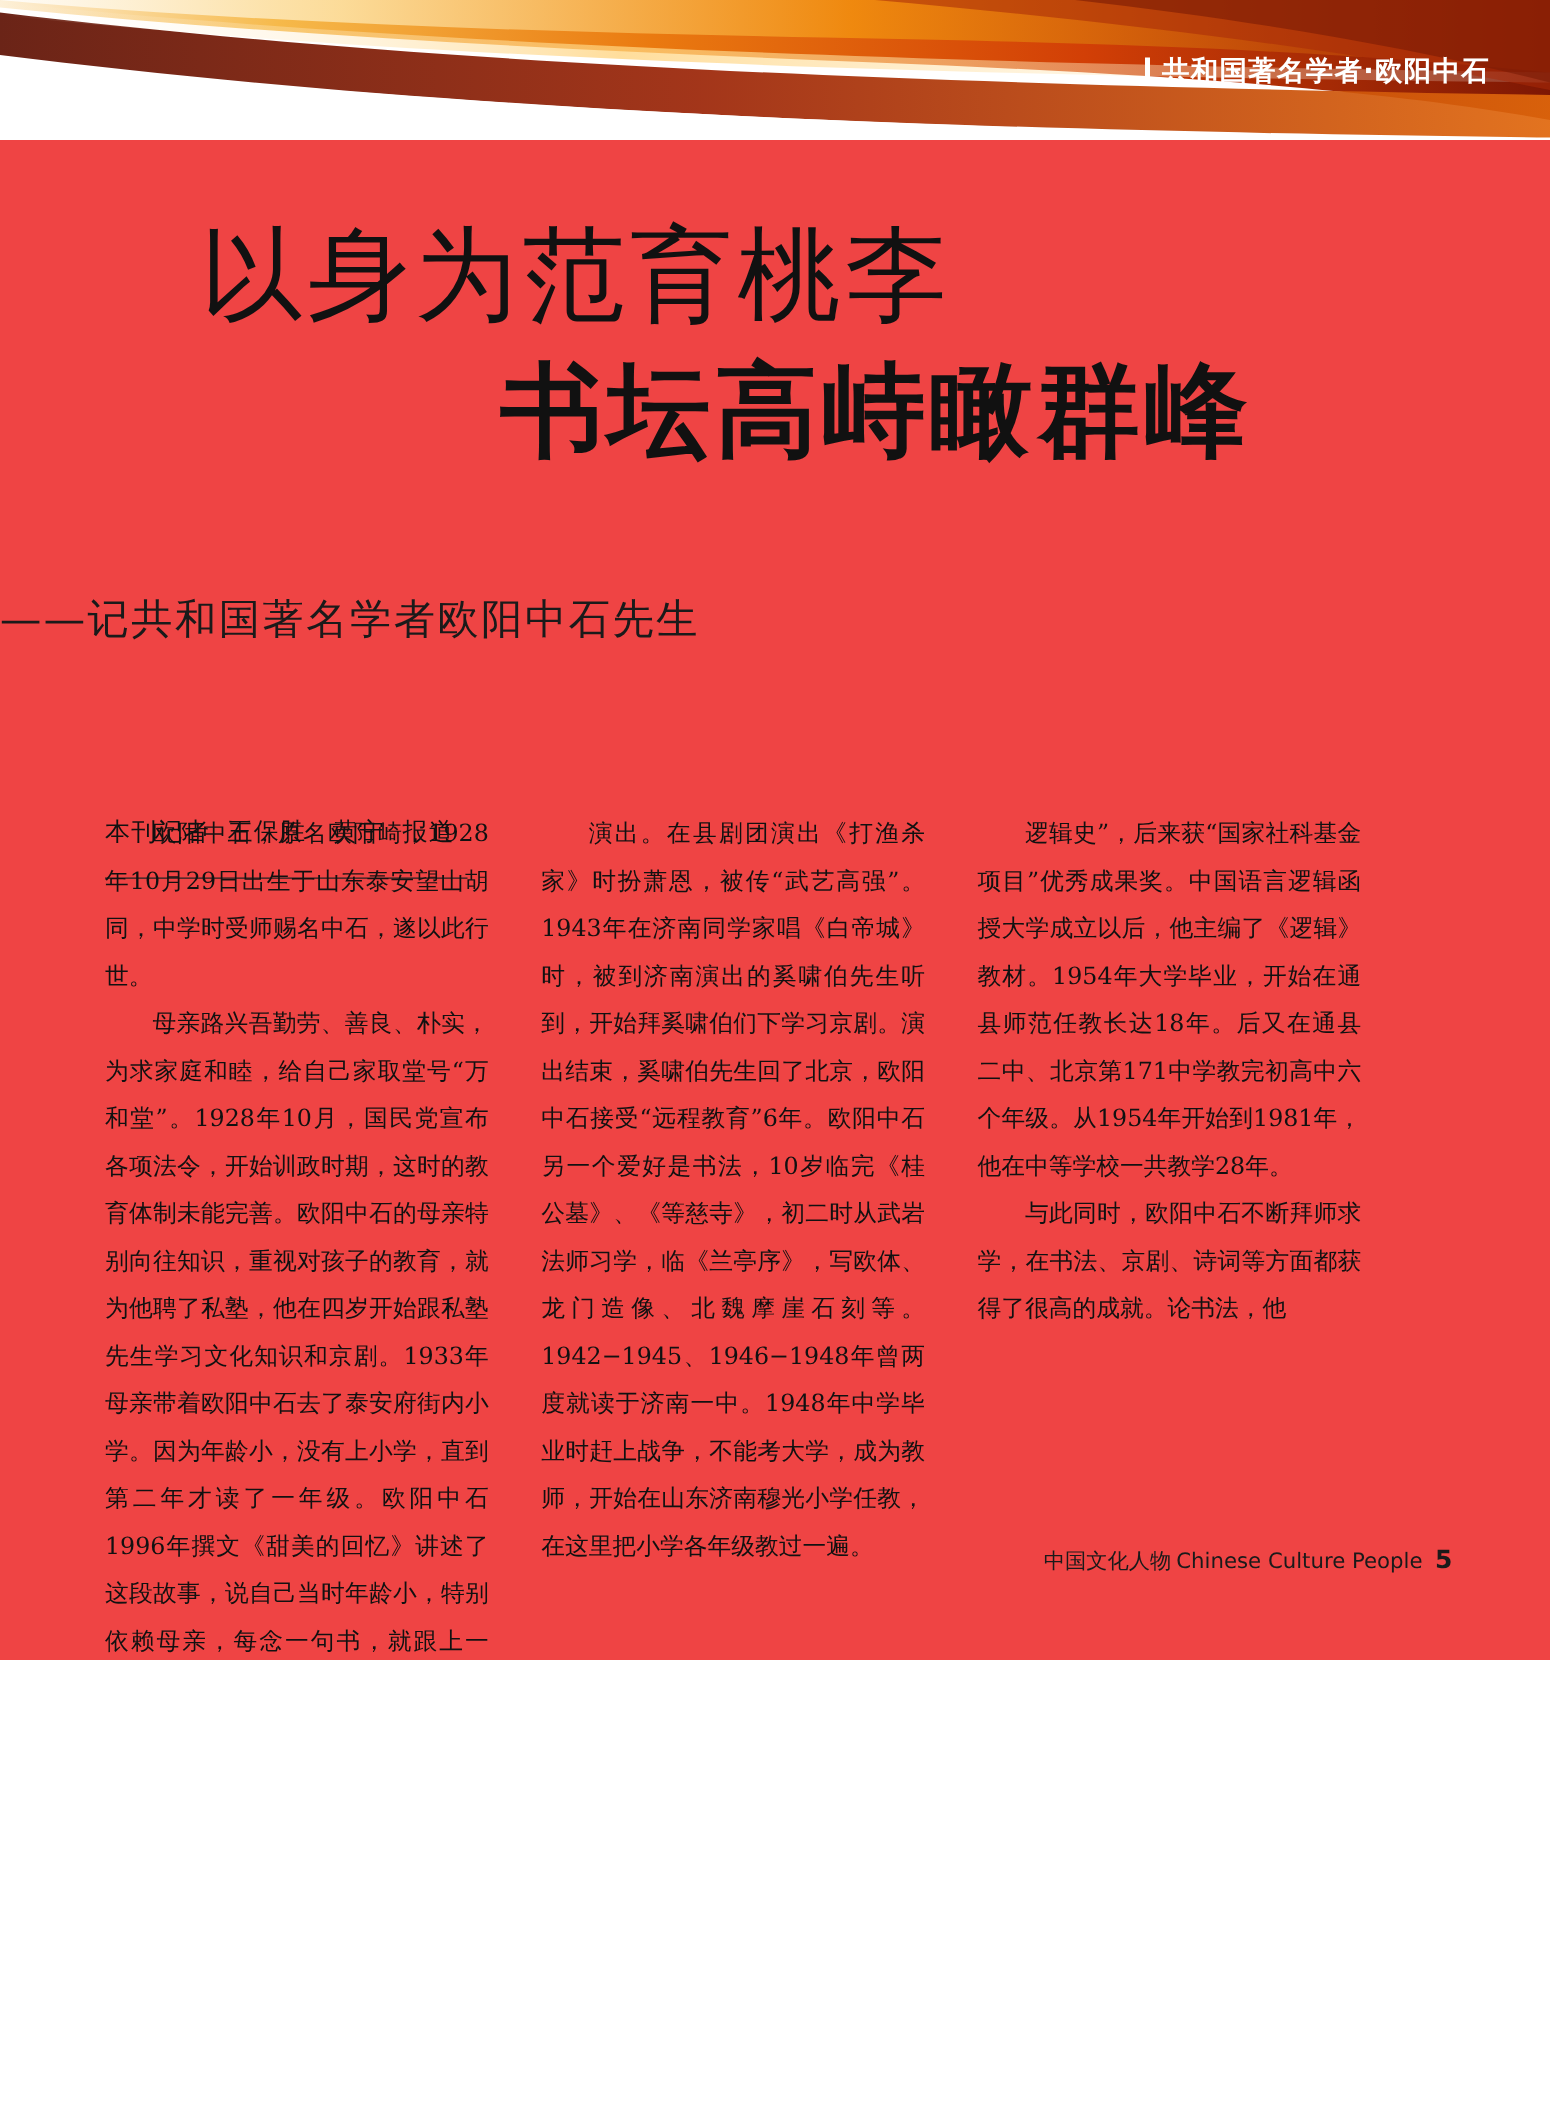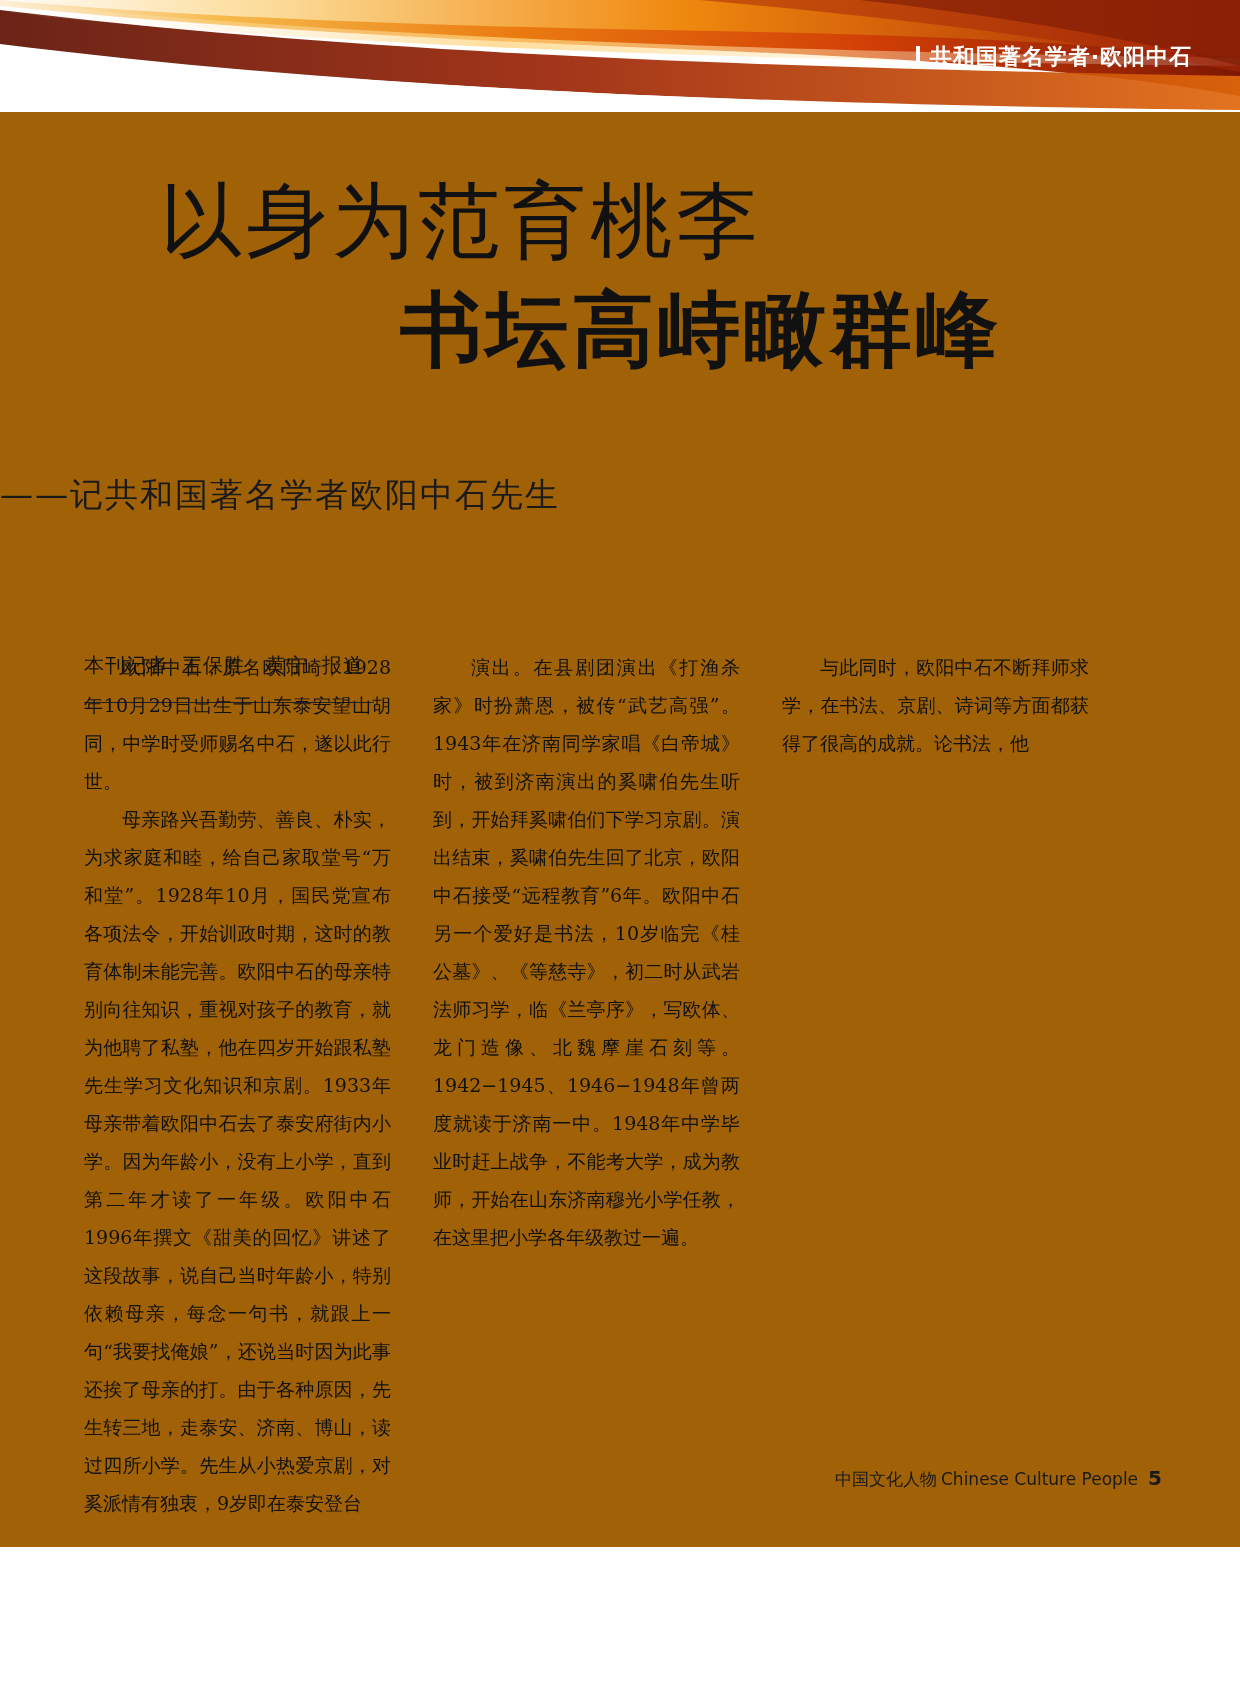--- a/index.html
+++ b/index.html
@@ -3,22 +3,22 @@
 <meta charset="utf-8">
 <style>
   html, body {
     margin: 0;
     padding: 0;
     background: #ffffff;
   }
   .page {
     position: relative;
     width: 1240px;
-    height: 1547px;
-    background: #a16207;
+    height: 1328px;
+    background: #ef4444;
     overflow: hidden;
     font-family: "Liberation Sans", sans-serif;
   }
 
   
   .header-banner {
     position: absolute;
     top: 0;
     left: 0;
     width: 1240px;
@@ -120,21 +120,21 @@
   .col p {
     margin: 0;
     text-indent: 2em;
   }
   .col.first p.after-byline {
   }
 
   
   .footer {
     position: absolute;
-    bottom: 56px;
+    bottom: 68px;
     right: 78px;
     font-size: 17px;
     color: #1a1a1a;
     font-family: "DejaVu Sans", "Liberation Sans", sans-serif;
     white-space: nowrap;
   }
   .footer .cn { font-size: 17px; }
   .footer .en { font-size: 17px; margin-left: 4px; }
   .footer .pageno {
     font-weight: bold;
@@ -204,20 +204,21 @@
 
   <div class="columns">
     <div class="col first">
       <p class="after-byline">欧阳中石，原名欧阳崎，1928年10月29日出生于山东泰安望山胡同，中学时受师赐名中石，遂以此行世。</p>
       <p>母亲路兴吾勤劳、善良、朴实，为求家庭和睦，给自己家取堂号“万和堂”。1928年10月，国民党宣布各项法令，开始训政时期，这时的教育体制未能完善。欧阳中石的母亲特别向往知识，重视对孩子的教育，就为他聘了私塾，他在四岁开始跟私塾先生学习文化知识和京剧。1933年母亲带着欧阳中石去了泰安府街内小学。因为年龄小，没有上小学，直到第二年才读了一年级。欧阳中石1996年撰文《甜美的回忆》讲述了这段故事，说自己当时年龄小，特别依赖母亲，每念一句书，就跟上一句“我要找俺娘”，还说当时因为此事还挨了母亲的打。由于各种原因，先生转三地，走泰安、济南、博山，读过四所小学。先生从小热爱京剧，对奚派情有独衷，9岁即在泰安登台</p>
     </div>
     <div class="col">
       <p>演出。在县剧团演出《打渔杀家》时扮萧恩，被传“武艺高强”。1943年在济南同学家唱《白帝城》时，被到济南演出的奚啸伯先生听到，开始拜奚啸伯们下学习京剧。演出结束，奚啸伯先生回了北京，欧阳中石接受“远程教育”6年。欧阳中石另一个爱好是书法，10岁临完《桂公墓》、《等慈寺》，初二时从武岩法师习学，临《兰亭序》，写欧体、龙门造像、北魏摩崖石刻等。1942−1945、1946−1948年曾两度就读于济南一中。1948年中学毕业时赶上战争，不能考大学，成为教师，开始在山东济南穆光小学任教，在这里把小学各年级教过一遍。</p>
     </div>
     <div class="col">
+      <p>逻辑史”，后来获“国家社科基金项目”优秀成果奖。中国语言逻辑函授大学成立以后，他主编了《逻辑》教材。1954年大学毕业，开始在通县师范任教长达18年。后又在通县二中、北京第171中学教完初高中六个年级。从1954年开始到1981年，他在中等学校一共教学28年。</p>
       <p>与此同时，欧阳中石不断拜师求学，在书法、京剧、诗词等方面都获得了很高的成就。论书法，他</p>
     </div>
   </div>
 
   <div class="footer">
     <span class="cn">中国文化人物</span><span class="en">Chinese Culture People</span><span class="pageno">5</span>
   </div>
 
 </div>
 

